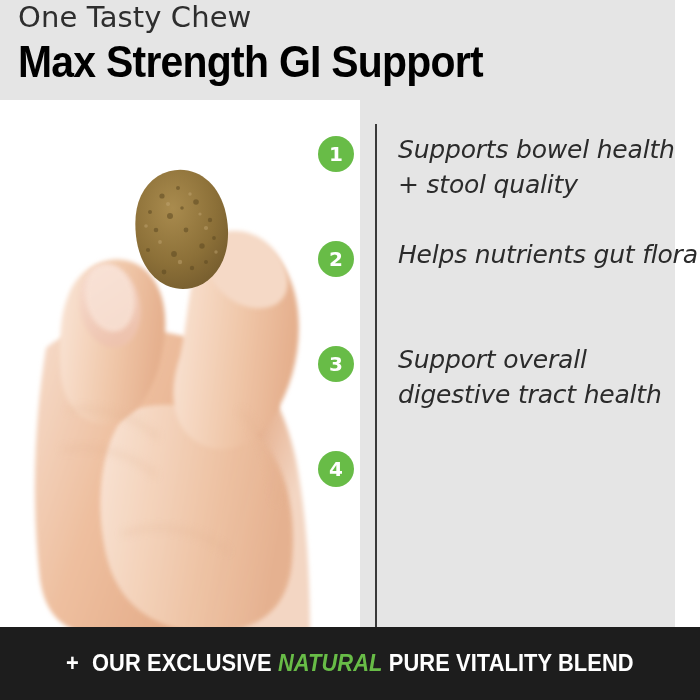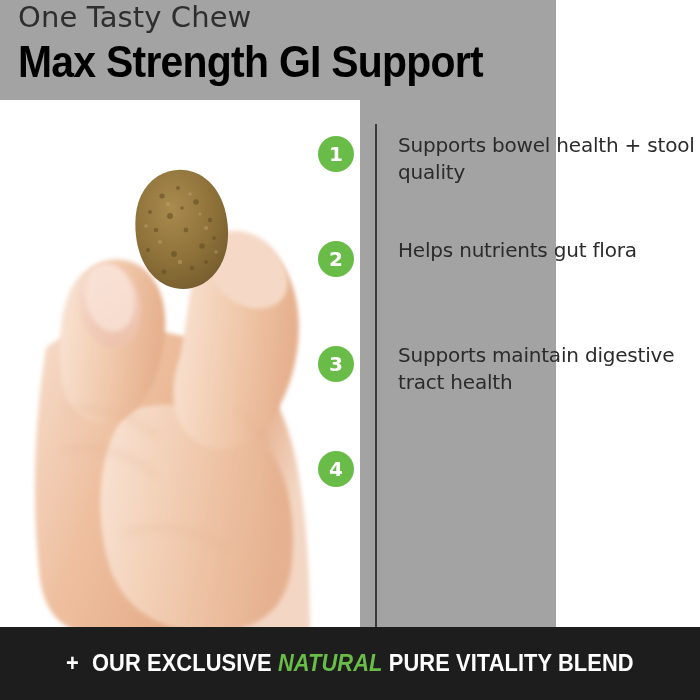--- a/index.html
+++ b/index.html
@@ -4,22 +4,22 @@
 <style>
   * { margin:0; padding:0; box-sizing:border-box; }
   html, body {
     width:700px; height:700px;
     background:#ffffff;
     font-family:"Liberation Sans", sans-serif;
     overflow:hidden;
   }
   .page {
     position:relative;
-    width:556px; height:700px;
-    background:#a3a3a3;
+    width:675px; height:700px;
+    background:#e5e5e5;
   }
 
   
   .header { position:absolute; left:18px; top:0px; width:664px; }
   .eyebrow {
     font-family:"DejaVu Sans", sans-serif;
     font-size:29px;
     font-weight:400;
     color:#2e2e2e;
     letter-spacing:0.1px;
@@ -66,25 +66,26 @@
     background:#68bc47;
     color:#ffffff;
     font-family:"DejaVu Sans", sans-serif;
     font-size:20px;
     font-weight:700;
     line-height:36px;
     text-align:center;
   }
   .benefit-text {
     font-family:"DejaVu Sans", sans-serif;
-    font-size:20px;
+    font-size:25px;
     font-weight:400;
     color:#2b2b2b;
-    line-height:27px;
+    line-height:35px;
     letter-spacing:-0.2px;
+    font-style:italic;
   }
 
   
   .photo {
     position:absolute;
     left:0px; top:100px;
     width:360px; height:528px;
     overflow:hidden;
     background:#ffffff;
   }
@@ -251,21 +252,21 @@
     <div class="benefit">
       <div class="badge">1</div>
       <div class="benefit-text">Supports bowel health + stool quality</div>
     </div>
     <div class="benefit">
       <div class="badge">2</div>
       <div class="benefit-text">Helps nutrients gut flora</div>
     </div>
     <div class="benefit">
       <div class="badge">3</div>
-      <div class="benefit-text">Supports maintain digestive tract health</div>
+      <div class="benefit-text">Support overall digestive tract health</div>
     </div>
     <div class="benefit">
       <div class="badge">4</div>
     </div>
   </div>
 
   <div class="banner">
     <div class="banner-inner">
       <span class="plus">+</span>
       <span class="banner-text">

